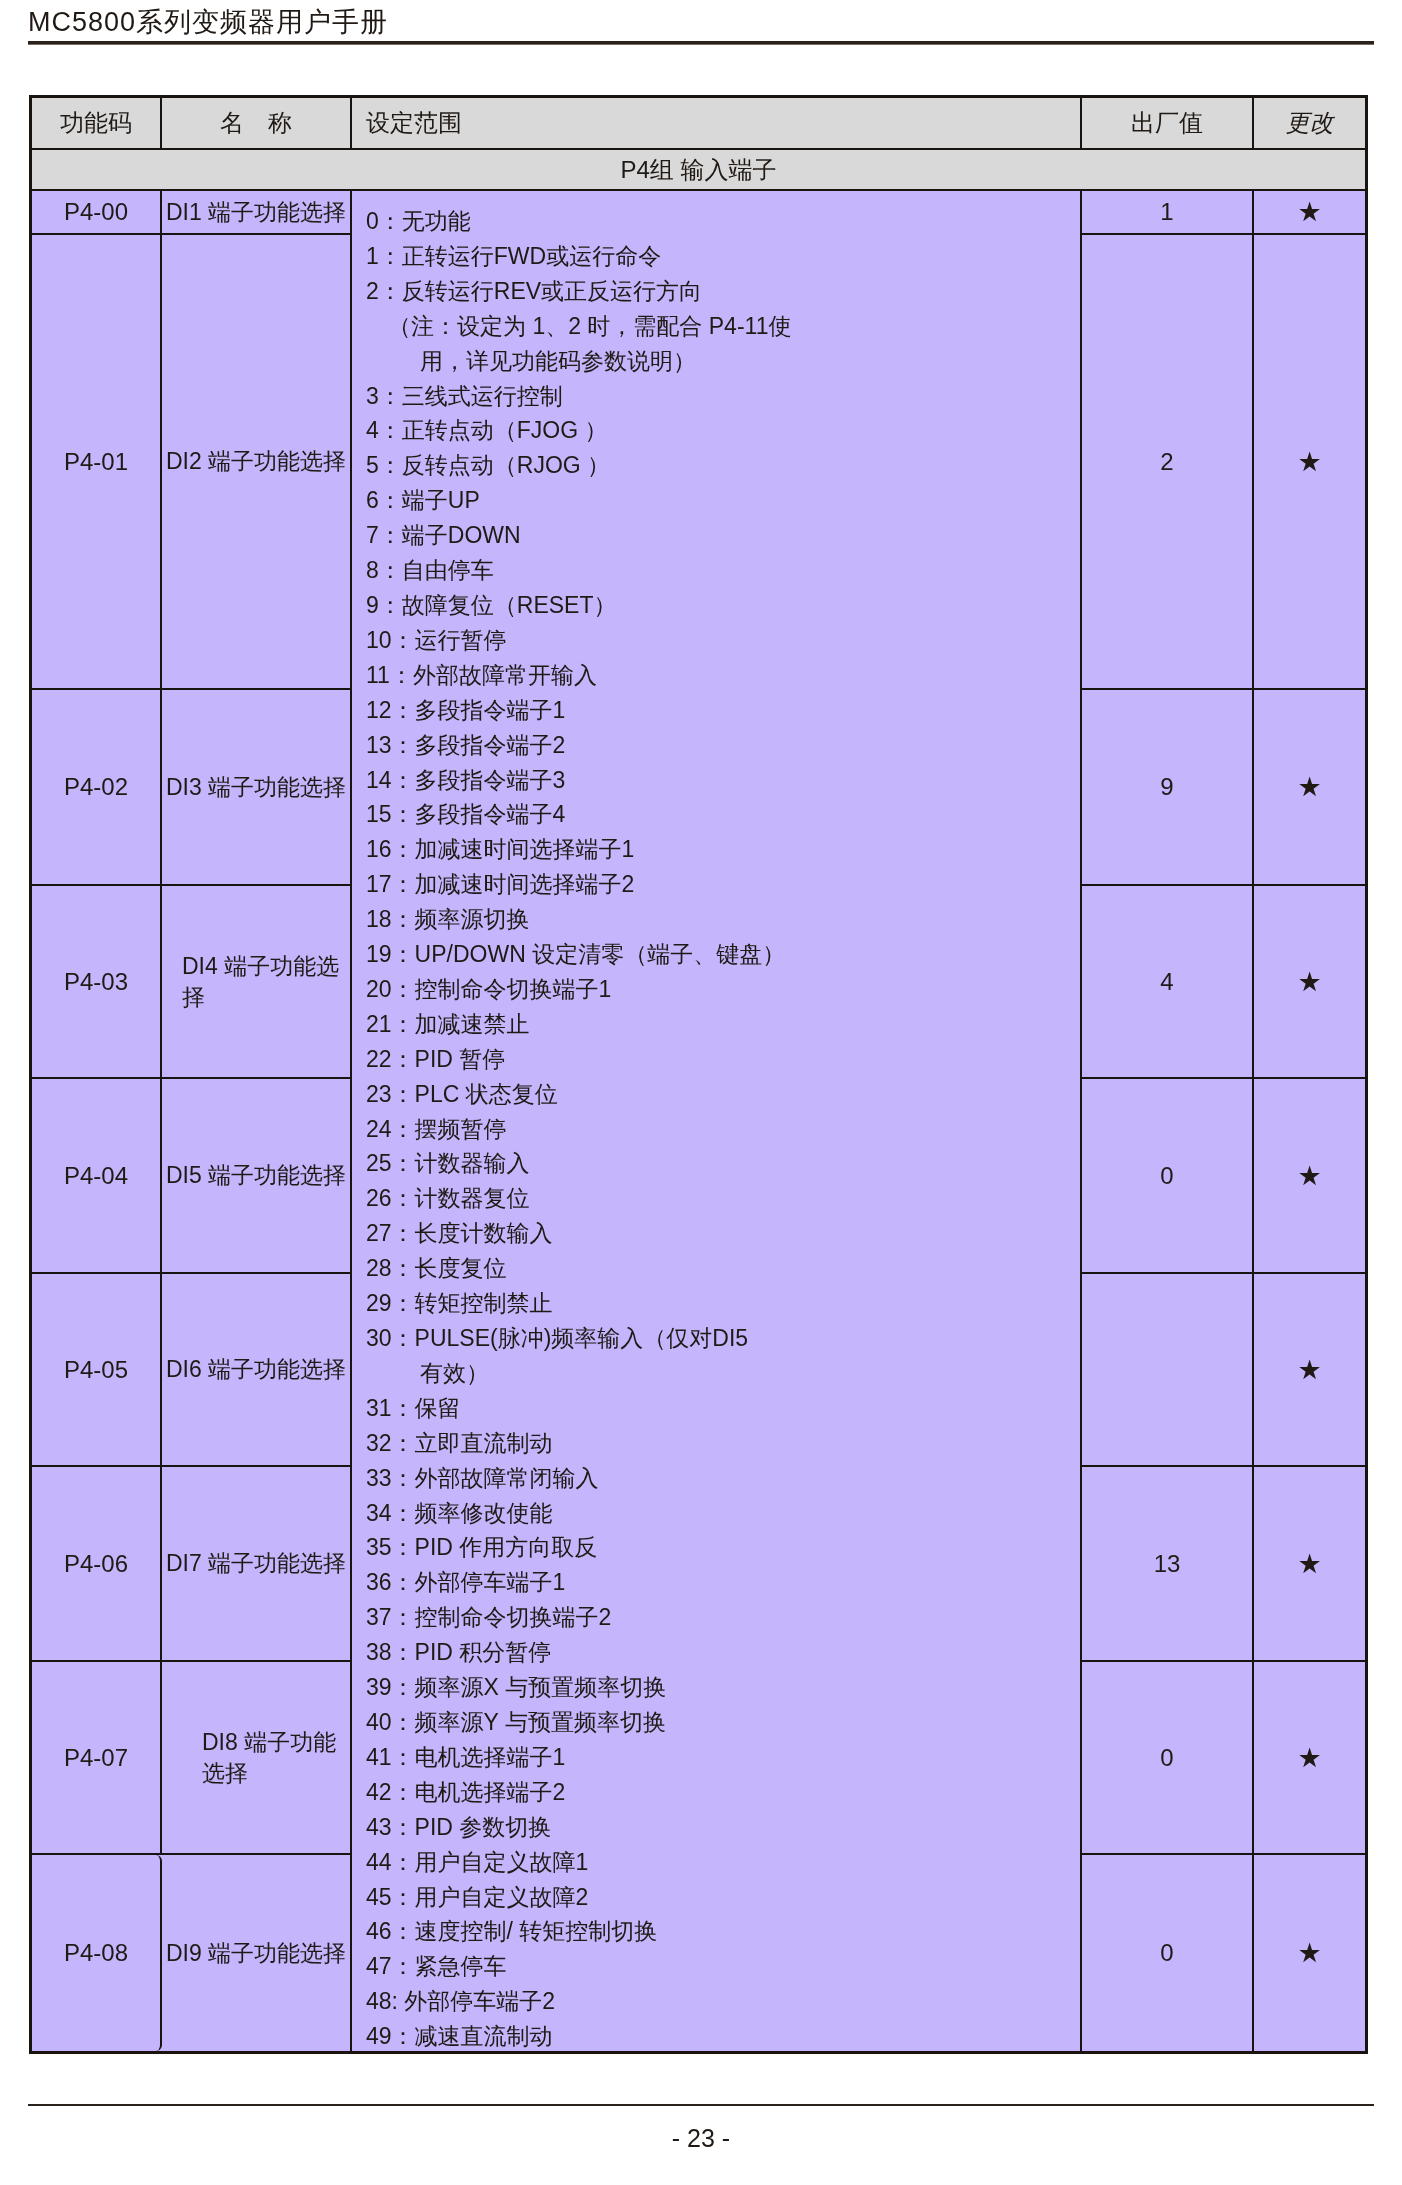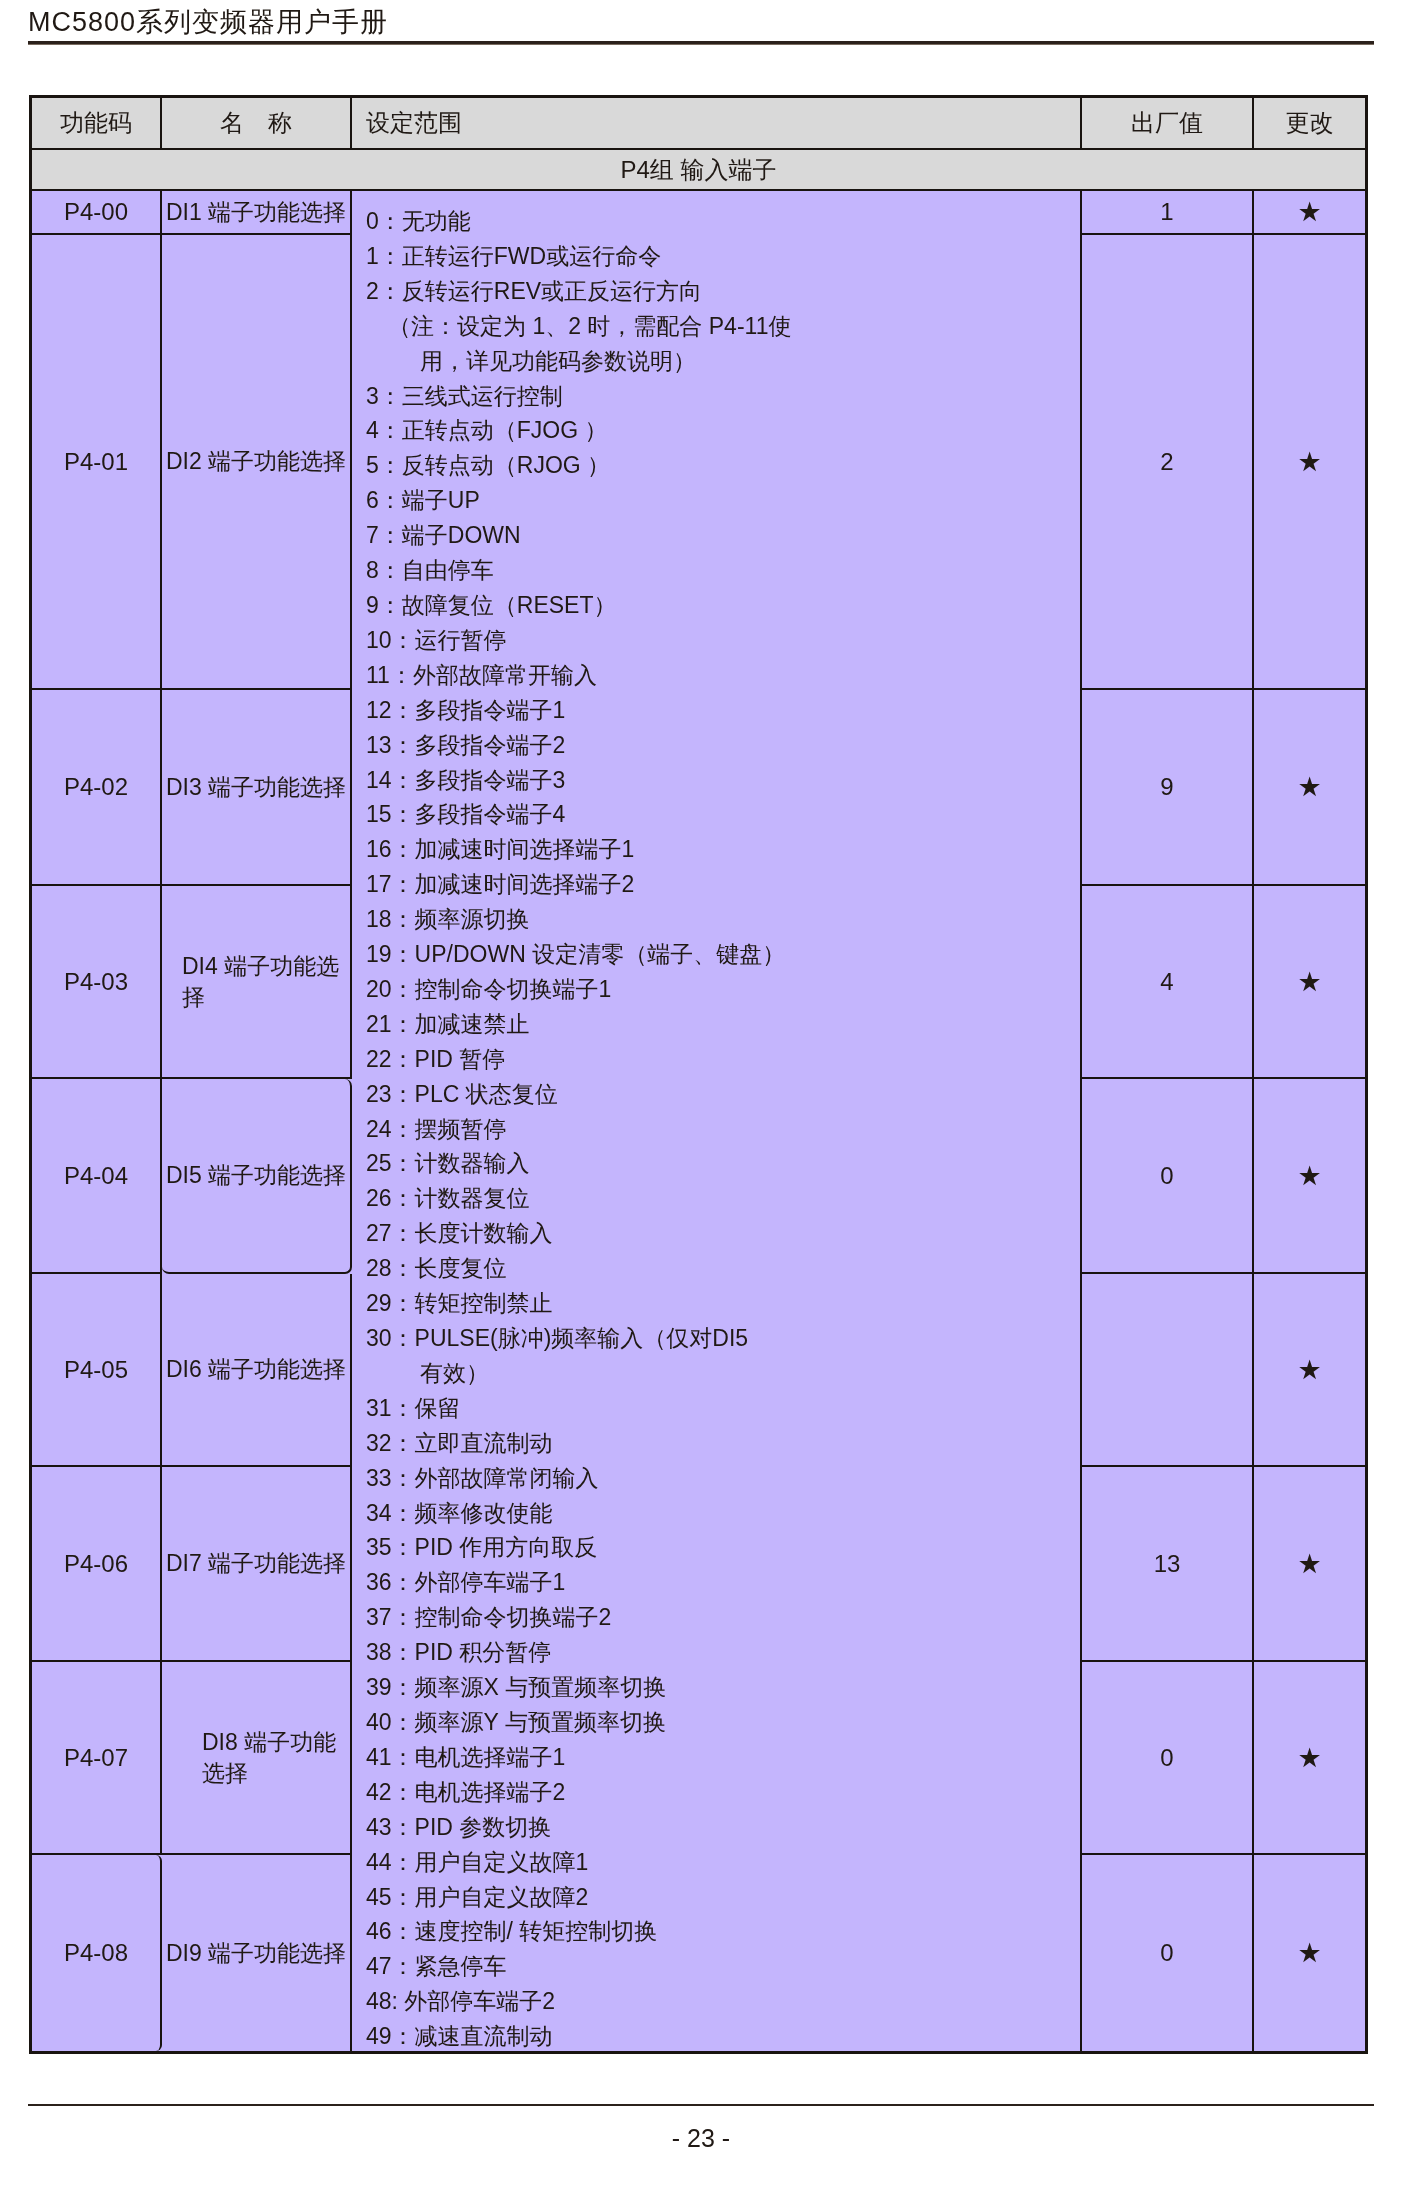--- a/index.html
+++ b/index.html
@@ -38,21 +38,21 @@
     background:#c4b5fd;
   }
   .cell{
     border-right:2px solid var(--border);
     border-bottom:2px solid var(--border);
     box-sizing:border-box;
     display:flex;align-items:center;justify-content:center;
     font-size:23px;
     overflow:hidden;
   }
-  .cell.lastcol{border-right:none;}
+  .cell.lastcol{border-right:none;font-style:italic;}
   .cell.lastrow{border-bottom:none;}
   .hdr{background:var(--header-bg);font-size:24px;}
   .hdr.range{justify-content:flex-start;padding-left:14px;}
   .group-hdr{
     grid-column:1 / -1;
     background:var(--header-bg);
     border-bottom:2px solid var(--border);
     box-sizing:border-box;
     display:flex;align-items:center;justify-content:center;
     font-size:24px;
@@ -167,21 +167,21 @@
       <div class="cell star-cell lastcol" style="grid-area: 4 / 5;">★</div>
       <div class="cell code-cell" style="grid-area: 5 / 1;">P4-02</div>
       <div class="cell name-cell" style="grid-area: 5 / 2;">DI3 端子功能选择</div>
       <div class="cell value-cell" style="grid-area: 5 / 4;">9</div>
       <div class="cell star-cell lastcol" style="grid-area: 5 / 5;">★</div>
       <div class="cell code-cell" style="grid-area: 6 / 1;">P4-03</div>
       <div class="cell name-cell" style="grid-area: 6 / 2; padding-left: 20px;">DI4 端子功能选择</div>
       <div class="cell value-cell" style="grid-area: 6 / 4;">4</div>
       <div class="cell star-cell lastcol" style="grid-area: 6 / 5;">★</div>
       <div class="cell code-cell" style="grid-area: 7 / 1;">P4-04</div>
-      <div class="cell name-cell" style="grid-area: 7 / 2; border-radius: 7px;">DI5 端子功能选择</div>
+      <div class="cell name-cell" style="grid-area: 7 / 2;">DI5 端子功能选择</div>
       <div class="cell value-cell" style="grid-area: 7 / 4;">0</div>
       <div class="cell star-cell lastcol" style="grid-area: 7 / 5;">★</div>
       <div class="cell code-cell" style="grid-area: 8 / 1;">P4-05</div>
       <div class="cell name-cell" style="grid-area: 8 / 2;">DI6 端子功能选择</div>
       <div class="cell value-cell" style="grid-area: 8 / 4;"></div>
       <div class="cell star-cell lastcol" style="grid-area: 8 / 5;">★</div>
       <div class="cell code-cell" style="grid-area: 9 / 1;">P4-06</div>
       <div class="cell name-cell" style="grid-area: 9 / 2;">DI7 端子功能选择</div>
       <div class="cell value-cell" style="grid-area: 9 / 4;">13</div>
       <div class="cell star-cell lastcol" style="grid-area: 9 / 5;">★</div>

